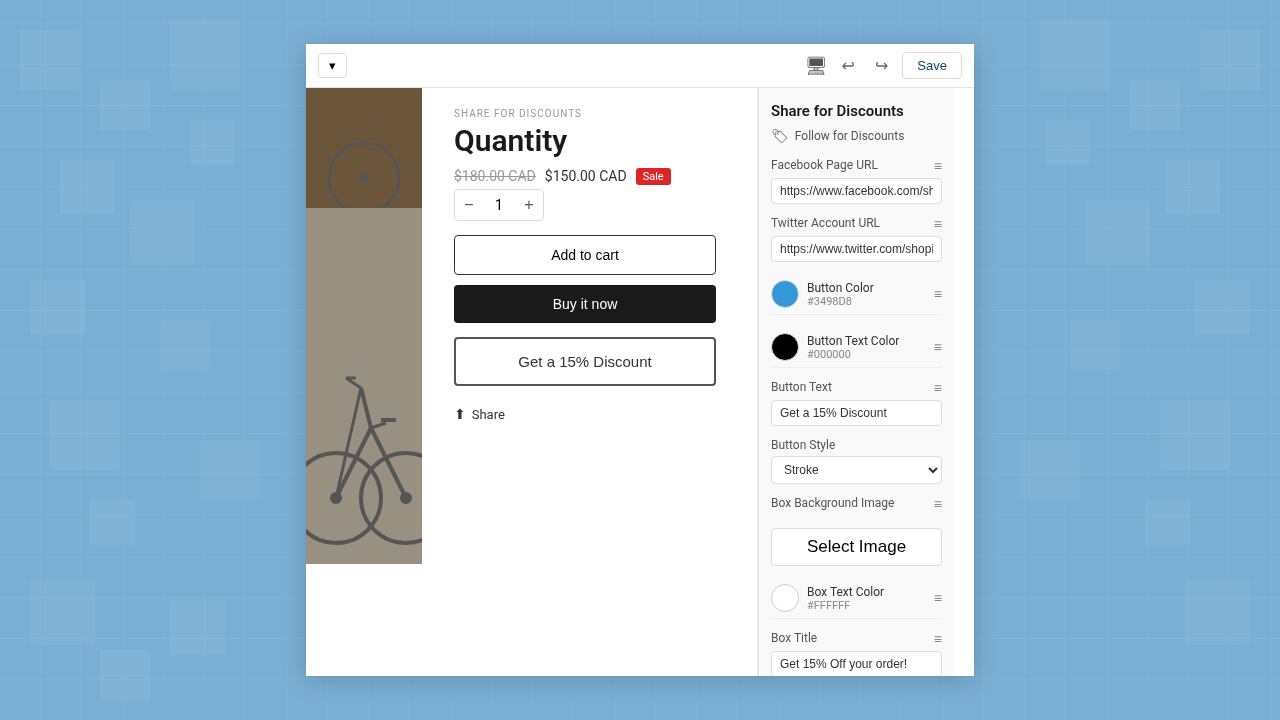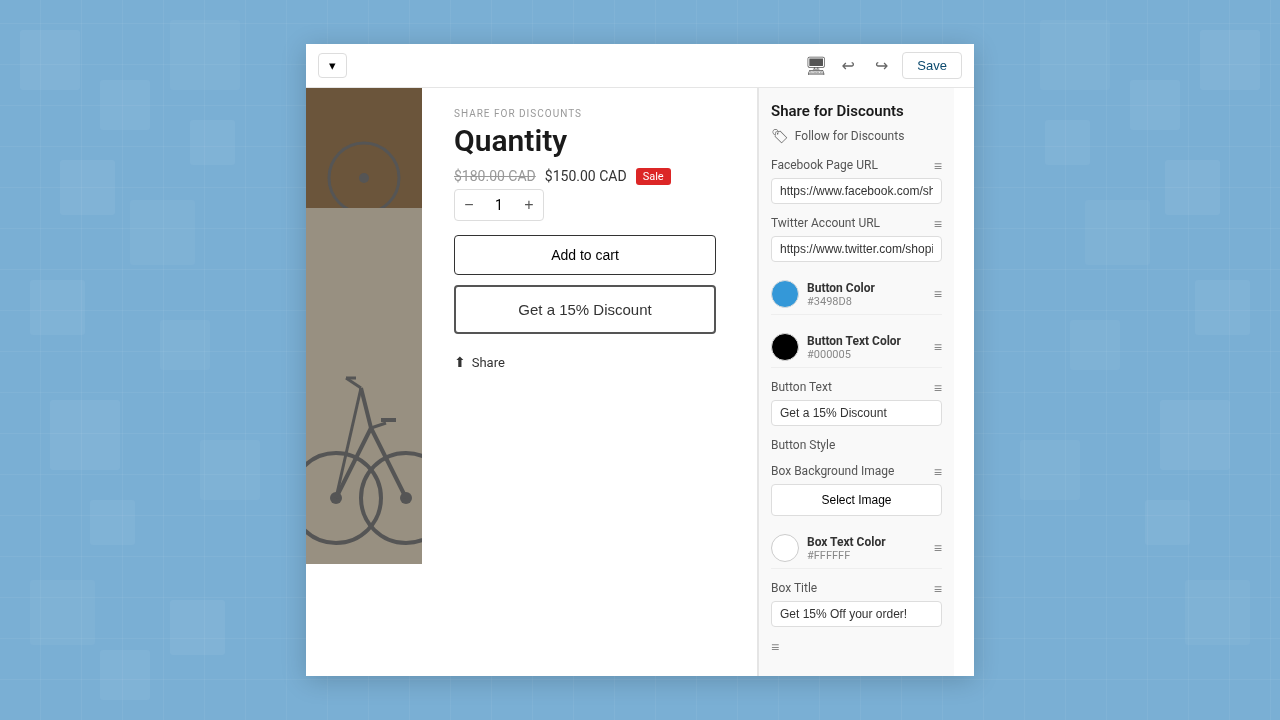--- a/index.html
+++ b/index.html
@@ -362,43 +362,43 @@
       border-radius: 50%;
       border: 1px solid #ddd;
       flex-shrink: 0;
     }
     .color-info {
       flex: 1;
     }
     .color-name {
       font-size: 12px;
       color: #333;
-      font-weight: 700;
+      font-weight: 400;
     }
     .color-hex {
       font-size: 11px;
       color: #888;
     }
     .color-menu {
       font-size: 14px;
       color: #888;
       cursor: pointer;
     }
 
     .select-image-btn {
       display: block;
       width: 100%;
       padding: 8px;
       background: #fff;
       border: 1px solid #ddd;
       border-radius: 4px;
-      font-size: 12px;
+      font-size: 17px;
       cursor: pointer;
       text-align: center;
-      margin: 4px 0 12px;
+      margin: 16px 0 12px;
     }
 
     
     .bg-tile {
       position: absolute;
       background: rgba(255,255,255,0.2);
       border-radius: 3px;
     }
   </style>
 </head>
@@ -497,20 +497,21 @@
           <span class="price-original">$180.00 CAD</span>
           <span class="price-sale">$150.00 CAD</span>
           <span class="sale-badge">Sale</span>
         </div>
         <div class="quantity-control">
           <button class="qty-btn">−</button>
           <span class="qty-value">1</span>
           <button class="qty-btn">+</button>
         </div>
         <button class="add-to-cart-btn">Add to cart</button>
+        <button class="buy-now-btn">Buy it now</button>
         <button class="discount-btn">Get a 15% Discount</button>
         <div class="share-link">
           <span class="share-icon">⬆</span>
           <span>Share</span>
         </div>
       </div>
     </div>
 
     <div class="settings-panel">
       <div class="panel-title">Share for Discounts</div>
@@ -541,37 +542,42 @@
           <div class="color-name">Button Color</div>
           <div class="color-hex">#3498D8</div>
         </div>
         <span class="color-menu">≡</span>
       </div>
 
       <div class="color-row">
         <div class="color-swatch" style="background:#000000;"></div>
         <div class="color-info">
           <div class="color-name">Button Text Color</div>
-          <div class="color-hex">#000005</div>
+          <div class="color-hex">#000000</div>
         </div>
         <span class="color-menu">≡</span>
       </div>
 
       <div class="field-group">
         <div class="field-label-row">
           <span class="field-label">Button Text</span>
           <span class="field-menu-icon">≡</span>
         </div>
         <input class="field-input" type="text" value="Get a 15% Discount" style="">
       </div>
 
       <div class="field-group">
         <div class="field-label-row">
           <span class="field-label">Button Style</span>
         </div>
+        <select class="field-select">
+          <option>Stroke</option>
+          <option>Filled</option>
+          <option>None</option>
+        </select>
       </div>
 
       <div class="field-group">
         <div class="field-label-row">
           <span class="field-label">Box Background Image</span>
           <span class="field-menu-icon">≡</span>
         </div>
         <button class="select-image-btn">Select Image</button>
       </div>
 

